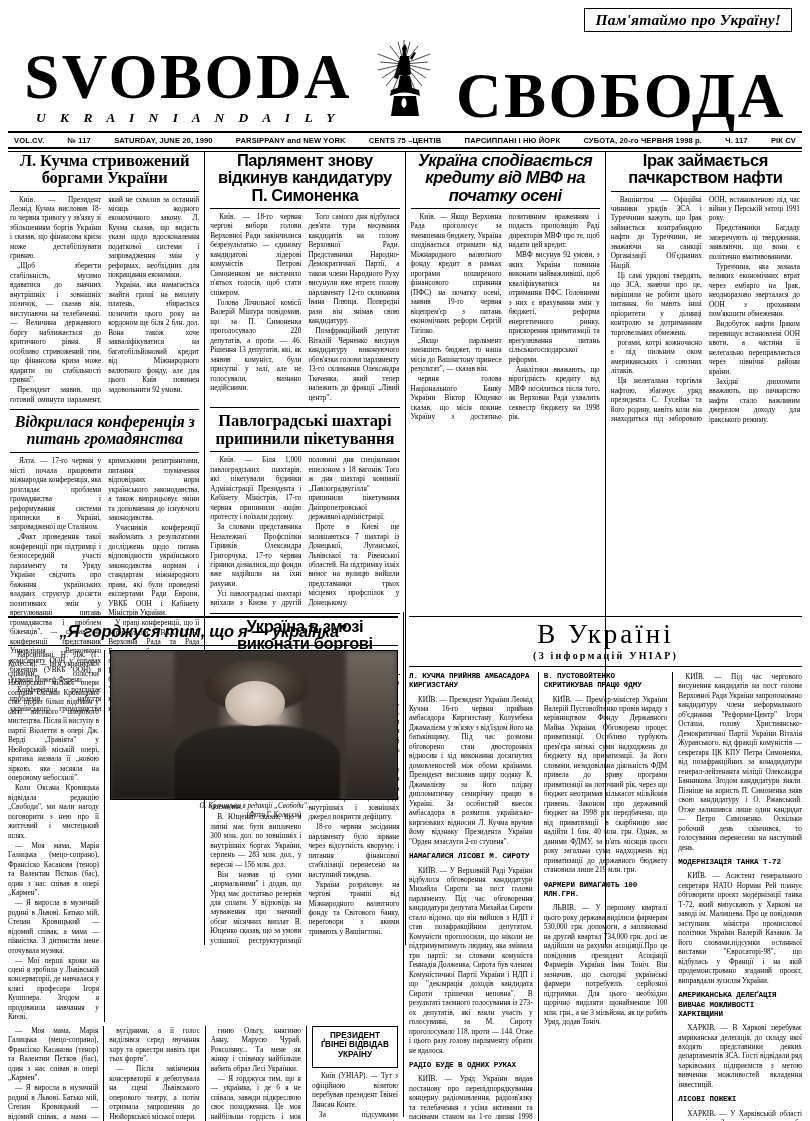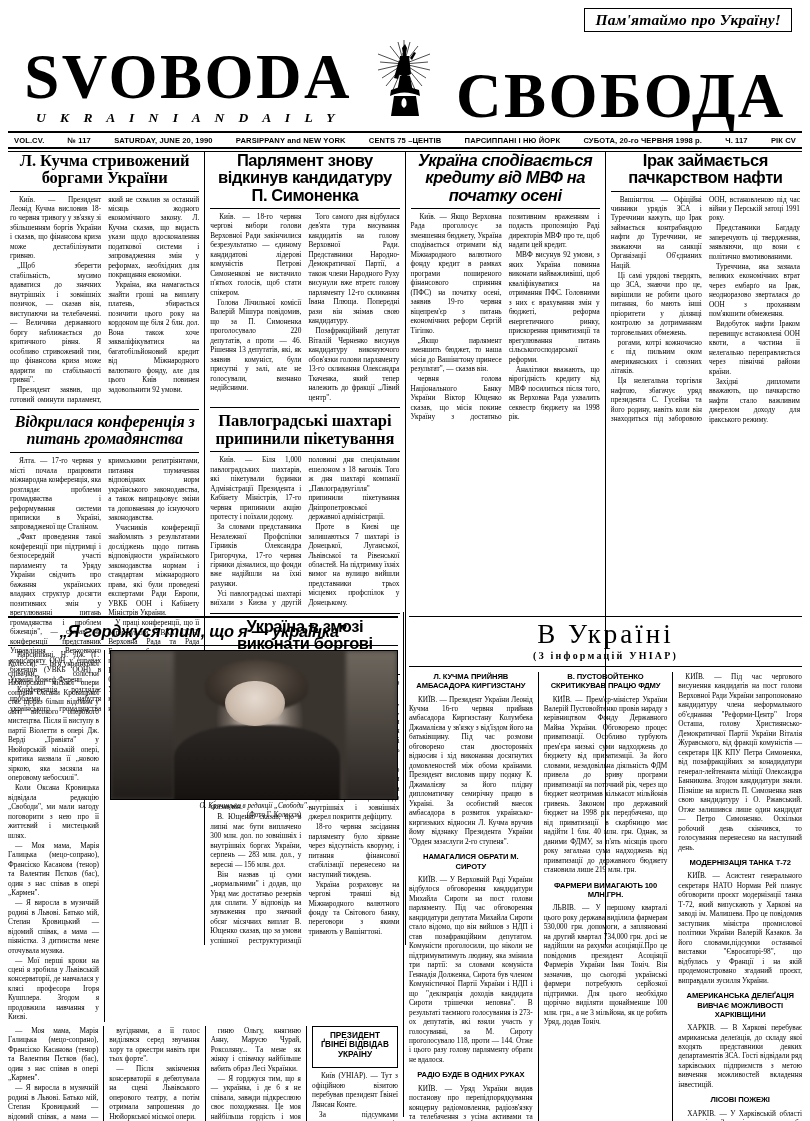--- a/index.html
+++ b/index.html
@@ -122,27 +122,26 @@
     line-height: 1;
   }
   .ukr-banner-sub {
     font-family: "Liberation Serif", serif;
     font-size: 10px;
     letter-spacing: 2.2px;
     margin-top: 2px;
     font-weight: bold;
   }
   h2.sub {
-    font-family: Liberation Sans, sans-serif;
+    font-family: Liberation Mono, monospace;
     font-weight: bold;
     font-size: 7.6px;
     line-height: 1.22;
     margin: 6px 0 4px 0;
     letter-spacing: -0.1px;
-    text-align: center;
   }
   h2.sub.tight { margin-top: 0; }
 
   
   .feature-rule { border-top: 2.4px solid #000; margin-top: 4px; }
   .feature-title {
     font-family: "Liberation Sans", "DejaVu Sans", sans-serif;
     font-weight: bold; font-style: italic;
     font-size: 16.5px;
     text-align: center;
@@ -438,21 +437,21 @@
       <div class="ukr-banner">
         <div class="ukr-banner-title">В Україні</div>
         <div class="ukr-banner-sub">(З інформацій УНІАР)</div>
       </div>
 
       <div style="display:flex;">
 
         <div style="flex:1 1 0; padding-right:5px;">
           <h2 class="sub tight">Л. КУЧМА ПРИЙНЯВ АМБАСАДОРА КИРГИЗСТАНУ</h2>
           <p class="bt first">КИЇВ. — Президент України Леонід Кучма 16-го червня прийняв амбасадора Киргизстану Колумбека Джамалієва у зв'язку з від'їздом його на батьківщину. Під час розмови обговорено стан двосторонніх відносин і хід виконання досягнутих домовленостей між обома країнами. Президент висловив щиру подяку К. Джамалієву за його плідну дипломатичну семирічну працю в Україні. За особистий внесок амбасадора в розвиток українсько-киргизьких відносин Л. Кучма вручив йому відзнаку Президента України "Орден зазаслуги 2-го ступеня".</p>
-          <h2 class="sub">НАМАГАЛИСЯ ОБРАТИ М. СИРОТУ</h2>
+          <h2 class="sub">НАМАГАЛИСЯ ЛІСОВІ М. СИРОТУ</h2>
           <p class="bt first">КИЇВ. — У Верховній Раді України відбулося обговорення кандидатури Михайла Сироти на пост голови парляменту. Під час обговорення кандидатури депутата Михайла Сироти стало відомо, що він вийшов з НДП і став позафракційним депутатом. Комуністи проголосили, що ніколи не підтримуватимуть людину, яка змінила три партії: за словами комуніста Геннадія Долженка, Сирота був членом Комуністичної Партії України і НДП і що "деклярація доходів кандидата Сироти трішечки неповна". В результаті таємного голосування із 273-ох депутатів, які взяли участь у голосуванні, за М. Сироту проголосувало 118, проти — 144. Отже і цього разу голову парляменту обрати не вдалося.</p>
           <h2 class="sub">РАДІО БУДЕ В ОДНИХ РУКАХ</h2>
           <p class="bt first">КИЇВ. — Уряд України видав постанову про перепідпорядкування концерну радіомовлення, радіозв'язку та телебачення з усіма активами та пасивами станом на 1-го липня 1998 року Міністерству Інформації України. Раніше він був у підпорядкуванні Державного комітету зв'язку. Нова структура об'єднає всі державні радіостанції та телеканали країни.</p>
         </div>
 
         <div style="flex:1 1 0; padding:0 5px; border-left:0.8px solid #000;">
           <h2 class="sub tight">В. ПУСТОВОЙТЕНКО СКРИТИКУВАВ ПРАЦЮ ФДМУ</h2>
           <p class="bt first">КИЇВ. — Прем'єр-міністер України Валерій Пустовойтенко провів нараду з керівництвом Фонду Державного Майна України. Обговорено процес приватизації. Особливо турбують прем'єра низькі суми надходжень до бюджету від приватизації. За його словами, незадовільна діяльність ФДМ привела до зриву програми приватизації на поточний рік, через що бюджет неотримав кількасот мільйонів гривень. Законом про державний бюджет на 1998 рік передбачено, що від приватизації в скарбницю має надійти 1 блн. 40 млн. грн. Однак, за даними ФДМУ, за п'ять місяців цього року загальна сума надходжень від приватизації до державного бюджету становила лише 219 млн. грн.</p>
           <h2 class="sub">ФАРМЕРИ ВИМАГАЮТЬ 100 МЛН.ГРН.</h2>
           <p class="bt first">ЛЬВІВ. — У першому кварталі цього року держава виділила фармерам 530,000 грн. допомоги, а запляновані на другий квартал 734,000 грн. досі не надійшли на рахунки асоціяції.Про це повідомив президент Асоціяції Фармерів України Іван Тоніч. Він зазначив, що сьогодні українські фармери потребують серйозної підтримки. Для цього необхідно щорічно виділяти щонайменше 100 млн. грн., а не 3 мільйона, як це робить Уряд, додав Тоніч.</p>

